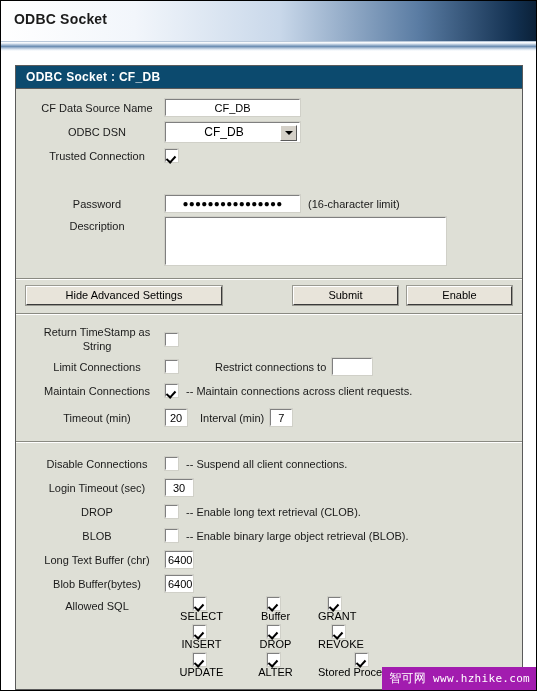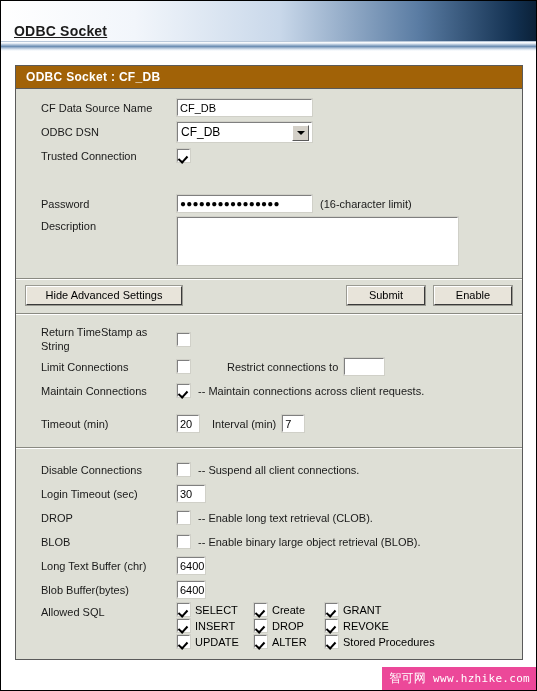--- a/index.html
+++ b/index.html
@@ -13,52 +13,51 @@
     box-sizing:border-box;
     border:1px solid #000;
   }
   
   .banner{
     position:relative;
     height:40px;
     background:linear-gradient(to right,#ffffff 0%,#f2f6fb 25%,#c9d8ea 52%,#5a7ca3 78%,#123050 96%,#0b2138 100%);
   }
   .banner-title{
-    position:absolute;left:13px;top:22px;
+    position:absolute;left:13px;top:10px;
     font-size:14px;font-weight:bold;color:#1b1b1b;
     letter-spacing:.2px;
-    text-decoration:underline;
   }
   .banner-rule{
     height:9px;
     background:linear-gradient(to bottom,#ffffff 0%,#eaf0f7 14%,#9fb6cf 34%,#6d8fb4 50%,#a9bdd4 66%,#e7eef6 86%,#ffffff 100%);
     border-top:1px solid #b9c8da;
   }
   .banner-gap{height:15px;background:#fff;}
 
   
   .panel{
     position:absolute;left:14px;top:64px;width:508px;
     border:1px solid #5a5a5a;
     background:#dedfd6;
     box-sizing:border-box;
   }
   .panel-title{
-    background:#a16207;
+    background:#0c4a6e;
     color:#ffffff;
     font-weight:bold;
     font-size:12px;
     padding:4px 0 4px 10px;
     border-bottom:1px solid #5a5a5a;
     letter-spacing:.3px;
   }
   .section{padding:8px 0 8px 0;}
   .divider{height:0;border-top:1px solid #8a8a82;border-bottom:1px solid #ffffff;margin:2px 0;}
 
-  .row{display:flex;align-items:center;min-height:21px;margin:0 0 3px 0;padding-left:25px;}
+  .row{display:flex;align-items:center;min-height:21px;margin:0 0 3px 0;padding-left:13px;text-align:center;}
   .row.tall{align-items:flex-start;}
   .lbl{width:136px;flex:0 0 136px;font-size:11px;color:#1a1a1a;line-height:14px;}
   .lbl.pad{padding-top:2px;}
   .note{font-size:11px;color:#1a1a1a;margin-left:8px;white-space:nowrap;}
   .inline-lbl{font-size:11px;color:#1a1a1a;margin:0 6px 0 0;}
 
   
   .txt{
     box-sizing:border-box;
     height:17px;
@@ -137,36 +136,36 @@
     background:#e8e4da;
     border:1px solid;
     border-color:#ffffff #3a3a3a #3a3a3a #ffffff;
     outline:1px solid #9a9a92;
     font-family:"Liberation Sans","DejaVu Sans",sans-serif;
     font-size:11px;color:#000;
     height:19px;line-height:17px;
     text-align:center;
   }
   .btn-row{display:flex;align-items:center;padding:4px 10px 6px 10px;}
-  .btn-adv{width:156px;}
-  .btn-sm{width:78px;margin-left:9px;}
+  .btn-adv{width:196px;}
+  .btn-sm{width:105px;margin-left:9px;}
   .spacer{flex:1;}
 
   
   .sql-grid{display:flex;flex-direction:column;gap:3px;}
   .sql-line{display:flex;align-items:center;}
-  .sql-item{display:flex;align-items:center;margin-right:9px;}
+  .sql-item{display:flex;align-items:center;margin-right:9px;flex-direction:column;}
   .sql-item .t{font-size:11px;margin-left:5px;white-space:nowrap;}
   .c1{width:68px;}
   .c2{width:62px;}
 
   
   .watermark{
     position:absolute;right:-1px;bottom:-1px;
-    background:#ec4899;
+    background:#a21caf;
     color:#ffffff;
     font-size:12px;
     padding:3px 7px 4px 7px;
     white-space:nowrap;
     font-family:"DejaVu Sans",sans-serif;
     letter-spacing:.3px;
   }
   .watermark .url{font-family:"DejaVu Sans Mono",monospace;font-size:11px;margin-left:7px;}
 </style>
 </head>
@@ -247,21 +246,21 @@
         <span class="txt w40"></span>
       </div>
     </div>
 
     <div class="row">
       <div class="lbl">Maintain Connections</div>
       <div class="cb on"></div>
       <div class="note">-- Maintain connections across client requests.</div>
     </div>
 
-    <div class="row" style="margin-top:12px;">
+    <div class="row" style="margin-top:6px;">
       <div class="lbl">Timeout (min)</div>
       <div class="txt w46">20</div>
       <span class="inline-lbl" style="margin-left:13px;">Interval (min)</span>
       <span class="txt w46">7</span>
     </div>
 
   </div>
 
   <div class="divider"></div>
 
@@ -304,21 +303,21 @@
       <div class="lbl pad">Allowed SQL</div>
       <div class="sql-grid">
 
         <div class="sql-line">
           <div class="sql-item c1">
             <span class="cb on"></span>
             <span class="t">SELECT</span>
           </div>
           <div class="sql-item c2">
             <span class="cb on"></span>
-            <span class="t">Create</span>
+            <span class="t">Buffer</span>
           </div>
           <div class="sql-item">
             <span class="cb on"></span>
             <span class="t">GRANT</span>
           </div>
         </div>
 
         <div class="sql-line">
           <div class="sql-item c1">
             <span class="cb on"></span>

